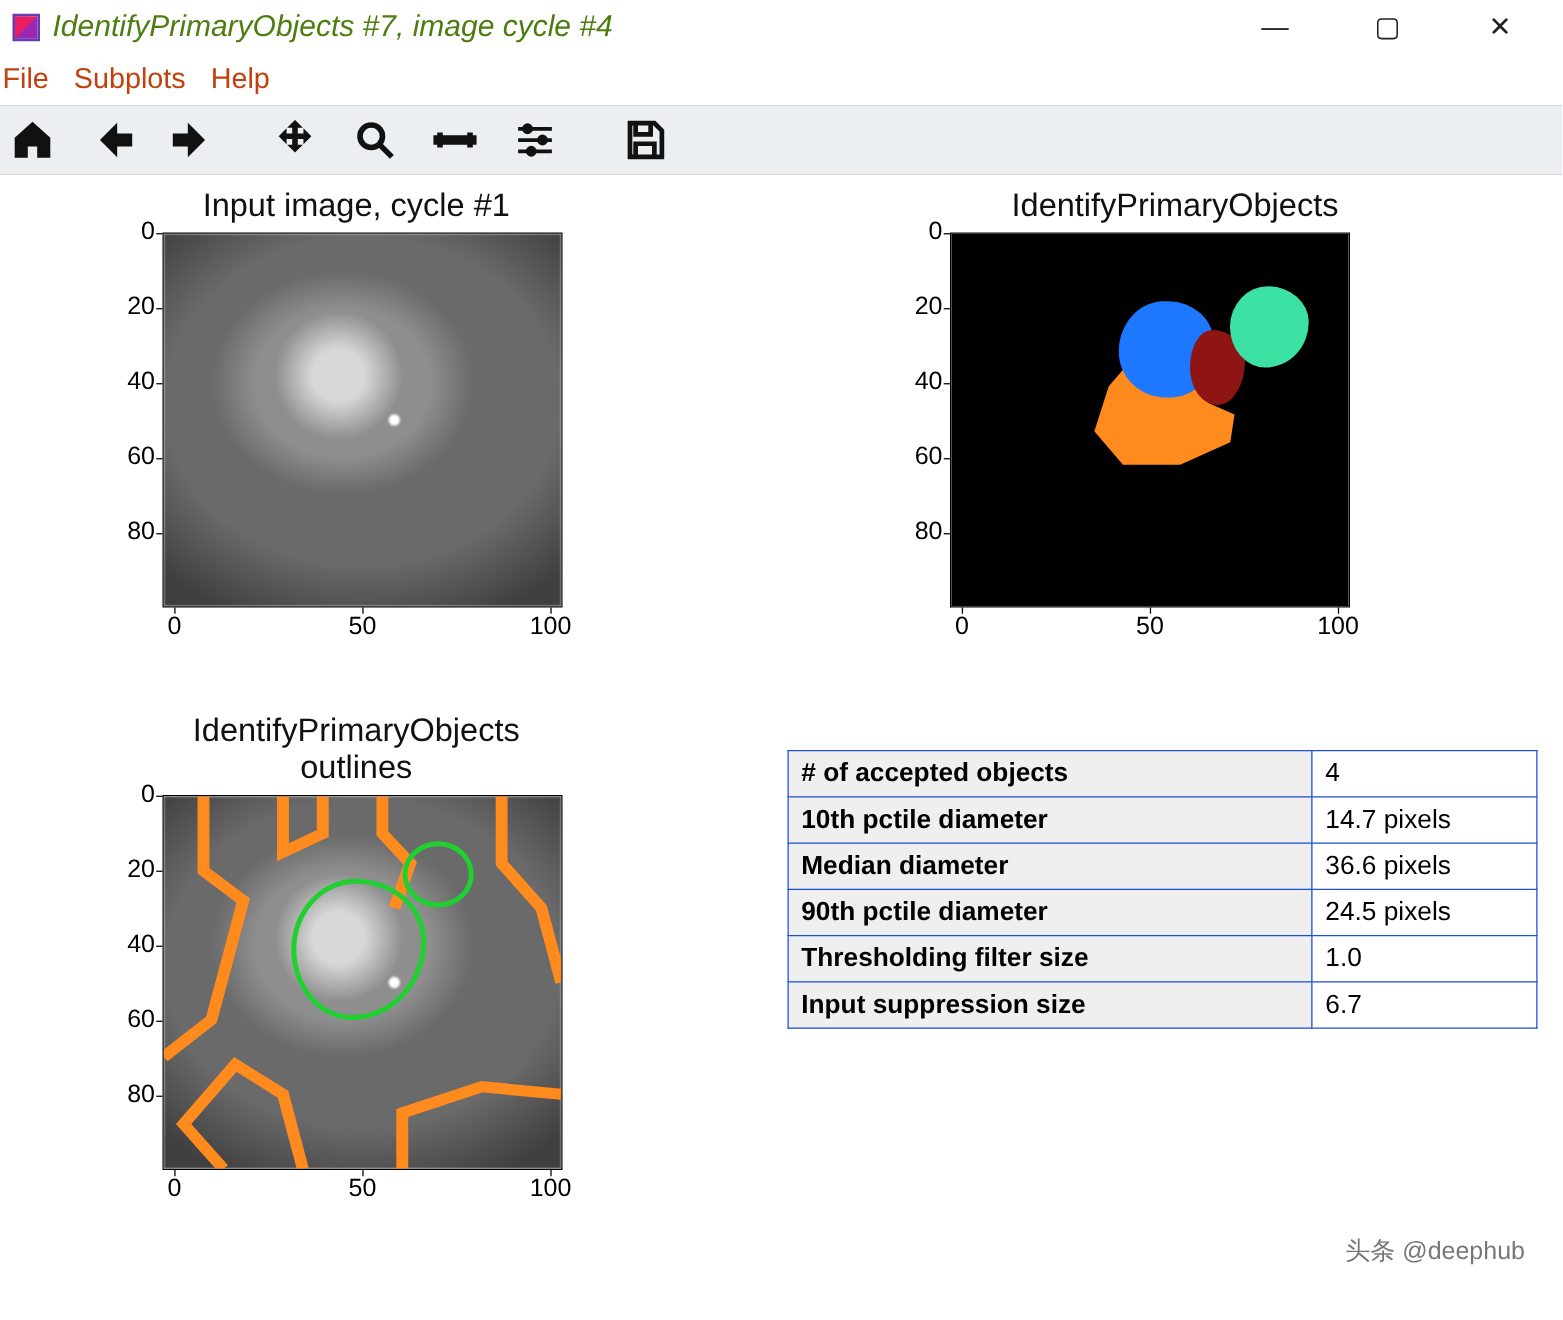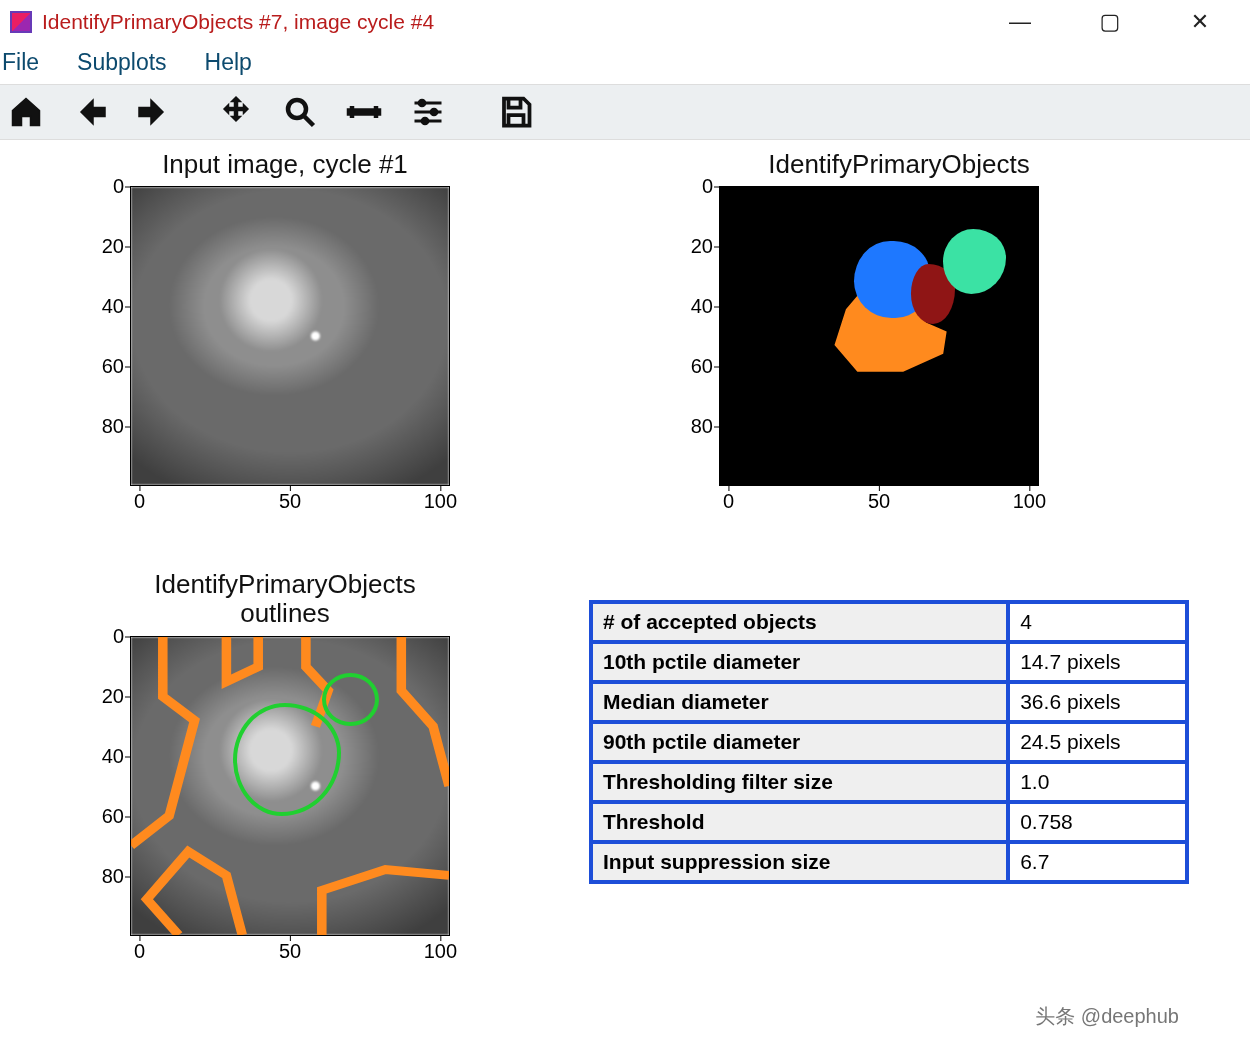--- a/index.html
+++ b/index.html
@@ -17,52 +17,52 @@
     align-items: center;
     padding: 0 10px;
     background: #fff;
   }
   .app-icon {
     width: 22px; height: 22px;
     background: linear-gradient(135deg, #e91e63 50%, #9c27b0 50%);
     border: 2px solid #673ab7;
     margin-right: 10px;
   }
-  .title-text { font-size: 21px; color: #b91c1c; }
+  .title-text { font-size: 24px; color: #4d7c0f; font-style: italic; }
   .winbtns { margin-left: auto; display: flex; gap: 50px; padding-right: 20px; }
   .winbtn { width: 40px; text-align: center; font-size: 22px; color: #222; cursor: pointer; }
   .menubar {
     height: 40px;
     display: flex;
     align-items: center;
-    gap: 38px;
+    gap: 20px;
     padding: 0 6px 4px 2px;
     font-size: 23px;
-    color: #0c4a6e;
+    color: #c2410c;
     background: #fff;
   }
   .menu-item { cursor: pointer; }
   .toolbar {
     height: 56px;
     background: #eceff1;
     border-top: 1px solid #ddd;
     border-bottom: 1px solid #ddd;
     display: flex;
     align-items: center;
     gap: 24px;
     padding: 0 6px;
   }
   .tool { width: 40px; height: 40px; display:flex; align-items:center; justify-content:center; cursor:pointer; }
   .tool svg { width: 36px; height: 36px; fill:#111; stroke:#111; }
   .content {
     padding: 10px 0 0 0;
     display: grid;
     grid-template-columns: 570px 620px;
     grid-template-rows: 420px 470px;
-    column-gap: 19px;
+    column-gap: 60px;
   }
   .plot-cell { position: relative; }
   .plot-title { text-align:center; font-size:26px; color:#111; line-height:1.1; }
   .axes-wrap {
     position: absolute;
     left: 130px;
     width: 320px;
   }
   .axes-wrap.top { top: 36px; height: 300px; }
   .axes-wrap.bot { top: 66px; height: 300px; }
@@ -95,23 +95,23 @@
   .img-out .bg { position:absolute; inset:0; }
   .outline { position:absolute; border:4px solid; background:transparent; }
   .o-green1 { left:32%; top:22%; width:34%; height:38%; border-color:#20d030; border-radius:48% 52% 55% 45% / 50% 44% 56% 50%; }
   .o-green2 { left:60%; top:12%; width:18%; height:18%; border-color:#20d030; border-radius:50%; }
   .o-orange { position:absolute; inset:0; }
   .o-orange svg { width:100%; height:100%; }
   .o-mag { left:47%; top:50%; width:5%; height:5%; background:#e048e0; border:2px solid #fff; border-radius:50%; }
   
   .stats-cell { padding: 30px 20px 0 0; }
   .stats-table { width: 100%; border-collapse: collapse; font-size:21px; }
-  .stats-table td { border:4px solid #1d4ed8; padding:6px 10px; }
+  .stats-table td { border:1px solid #1d4ed8; padding:6px 10px; }
   .stats-table td:first-child { background:#efefef; font-weight:600; width:70%; }
-  .watermark { position:absolute; right:30px; bottom:10px; font-size:20px; color:#555; opacity:.8; font-weight:500; text-shadow:0 0 3px #fff; }
+  .watermark { position:absolute; right:30px; bottom:26px; font-size:20px; color:#555; opacity:.8; font-weight:500; text-shadow:0 0 3px #fff; }
 </style>
 </head>
 <body>
 
 <div class="titlebar">
   <div class="app-icon"></div>
   <div class="title-text">IdentifyPrimaryObjects #7, image cycle #4</div>
   <div class="winbtns">
     <div class="winbtn">—</div>
     <div class="winbtn">▢</div>
@@ -260,24 +260,20 @@
           </tr>
       <tr>
             <td>90th pctile diameter</td>
             <td>24.5 pixels</td>
           </tr>
       <tr>
             <td>Thresholding filter size</td>
             <td>1.0</td>
           </tr>
       <tr>
-            <td>Threshold</td>
-            <td>0.758</td>
-          </tr>
-      <tr>
             <td>Input suppression size</td>
             <td>6.7</td>
           </tr>
     </tbody>
       </table>
     <div class="watermark">头条 @deephub</div>
   </div>
 
 </div>
 

